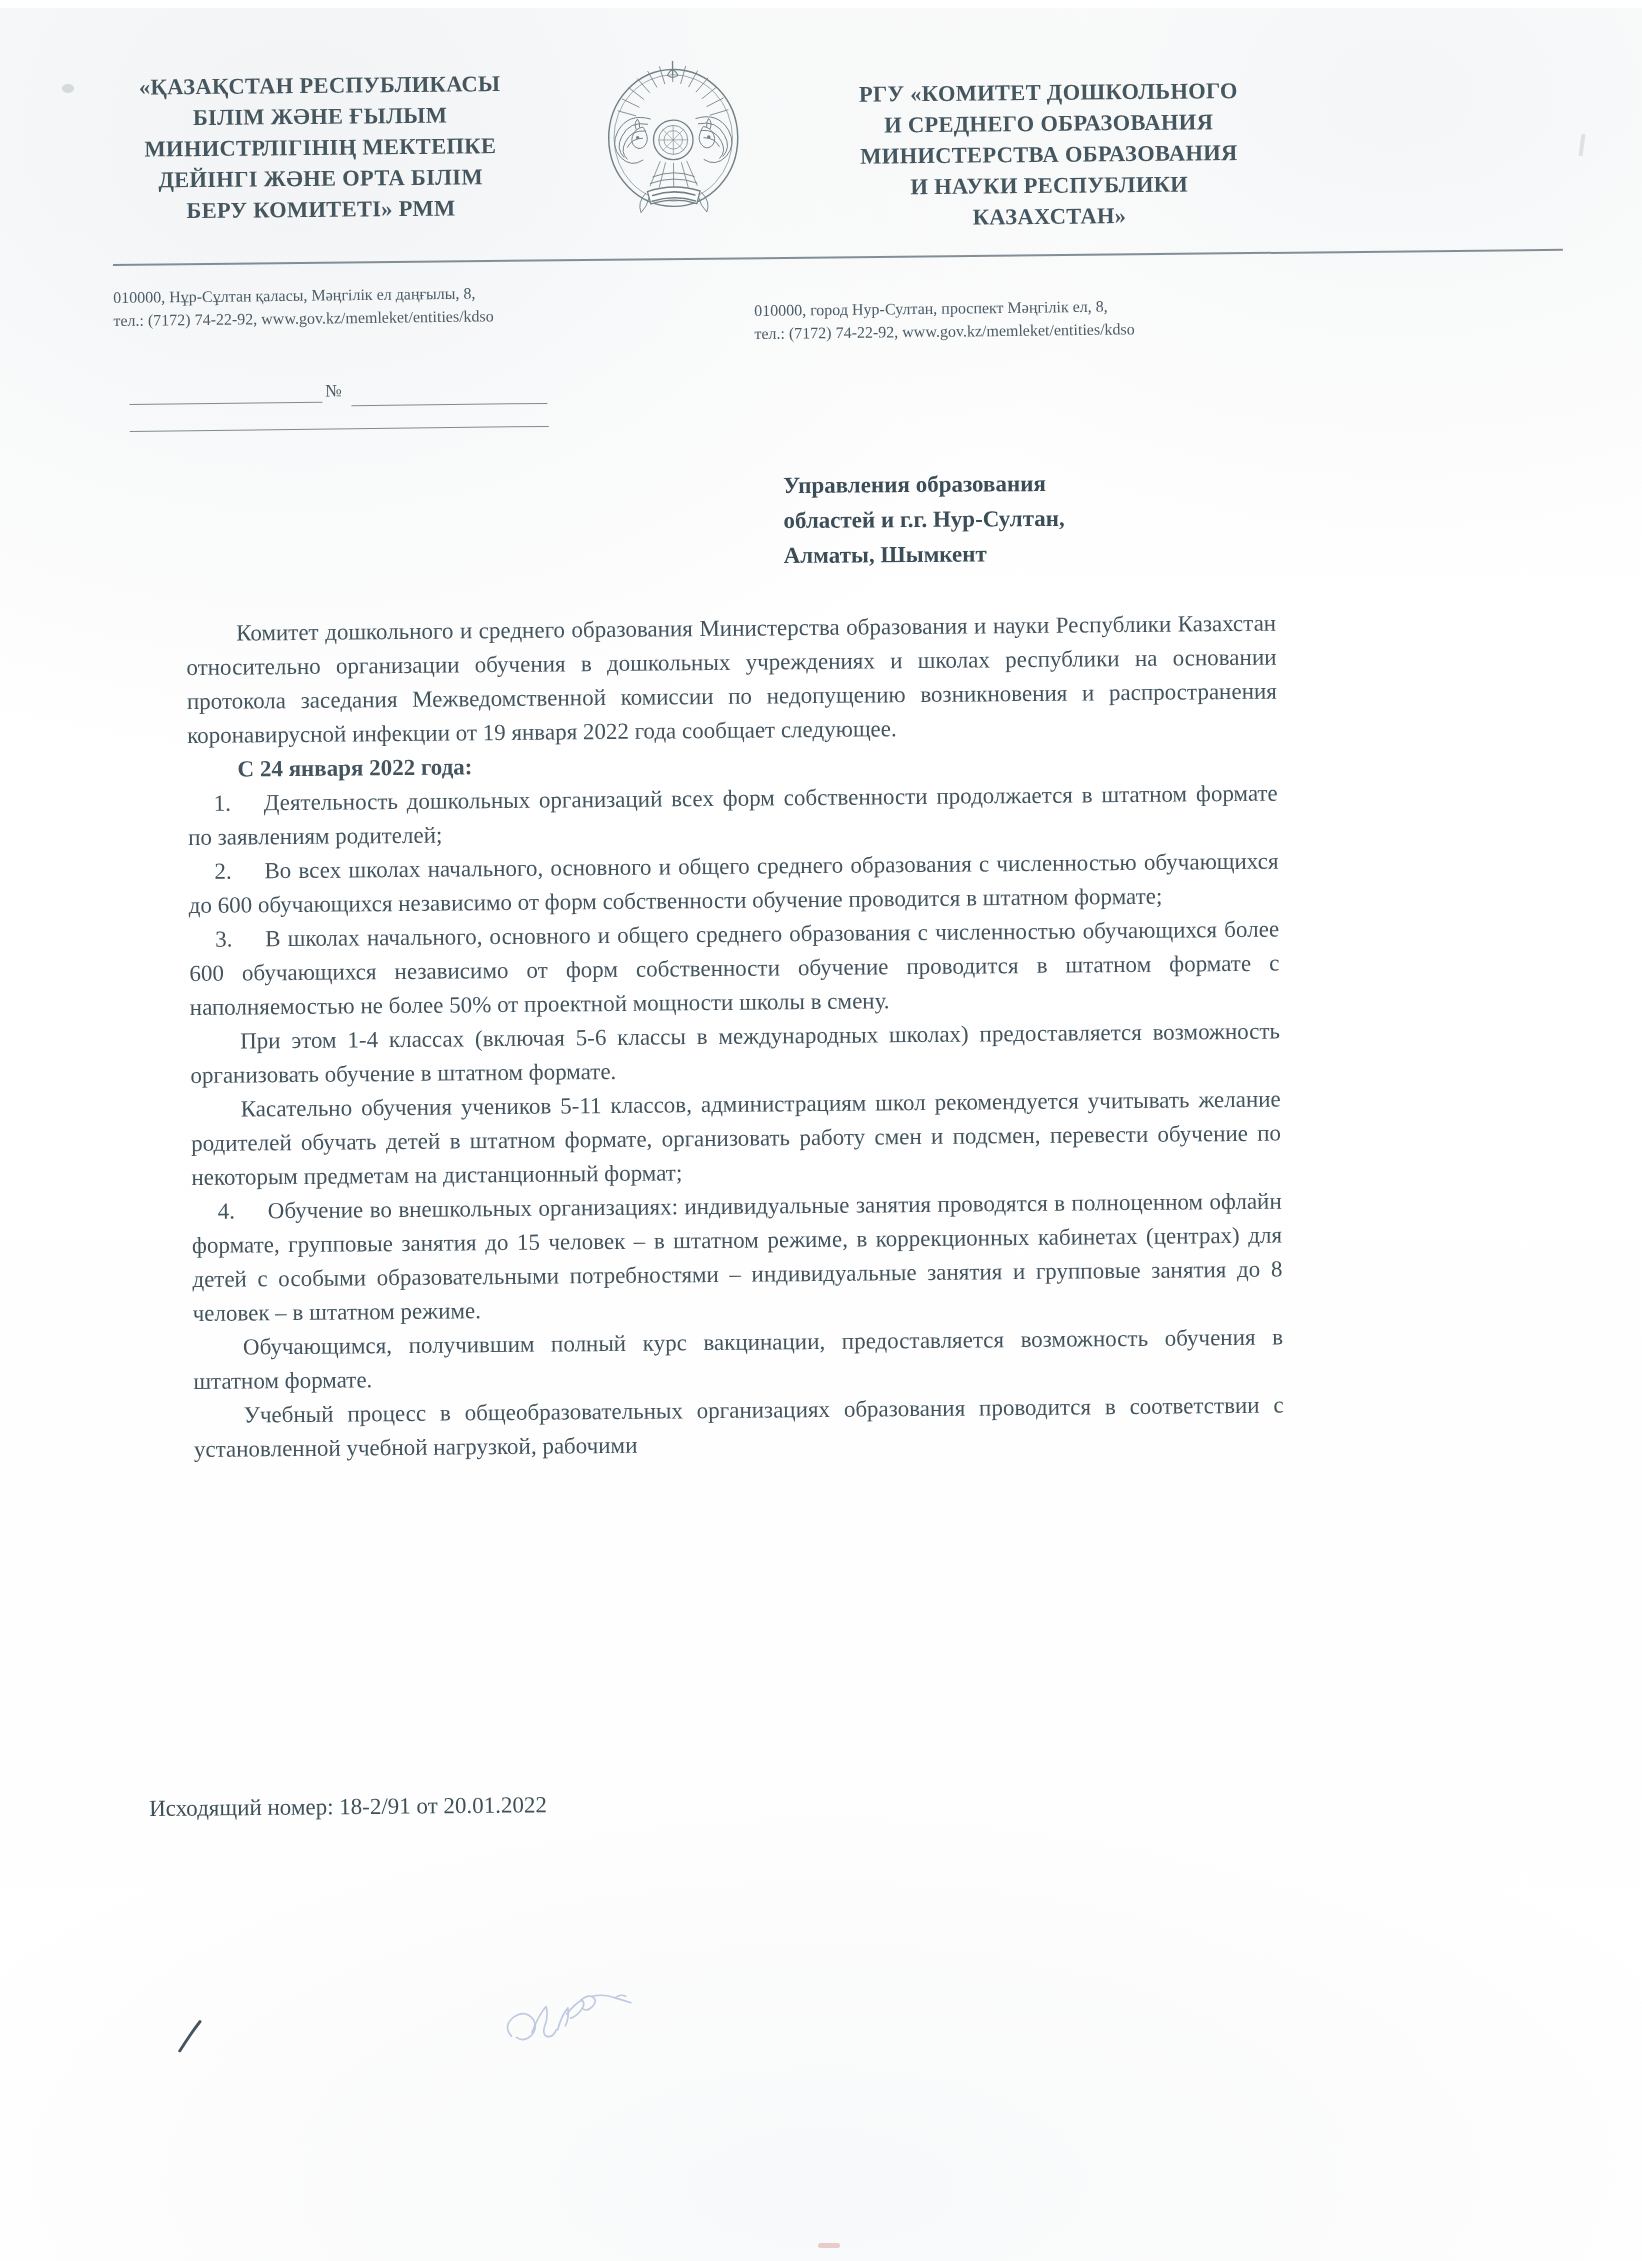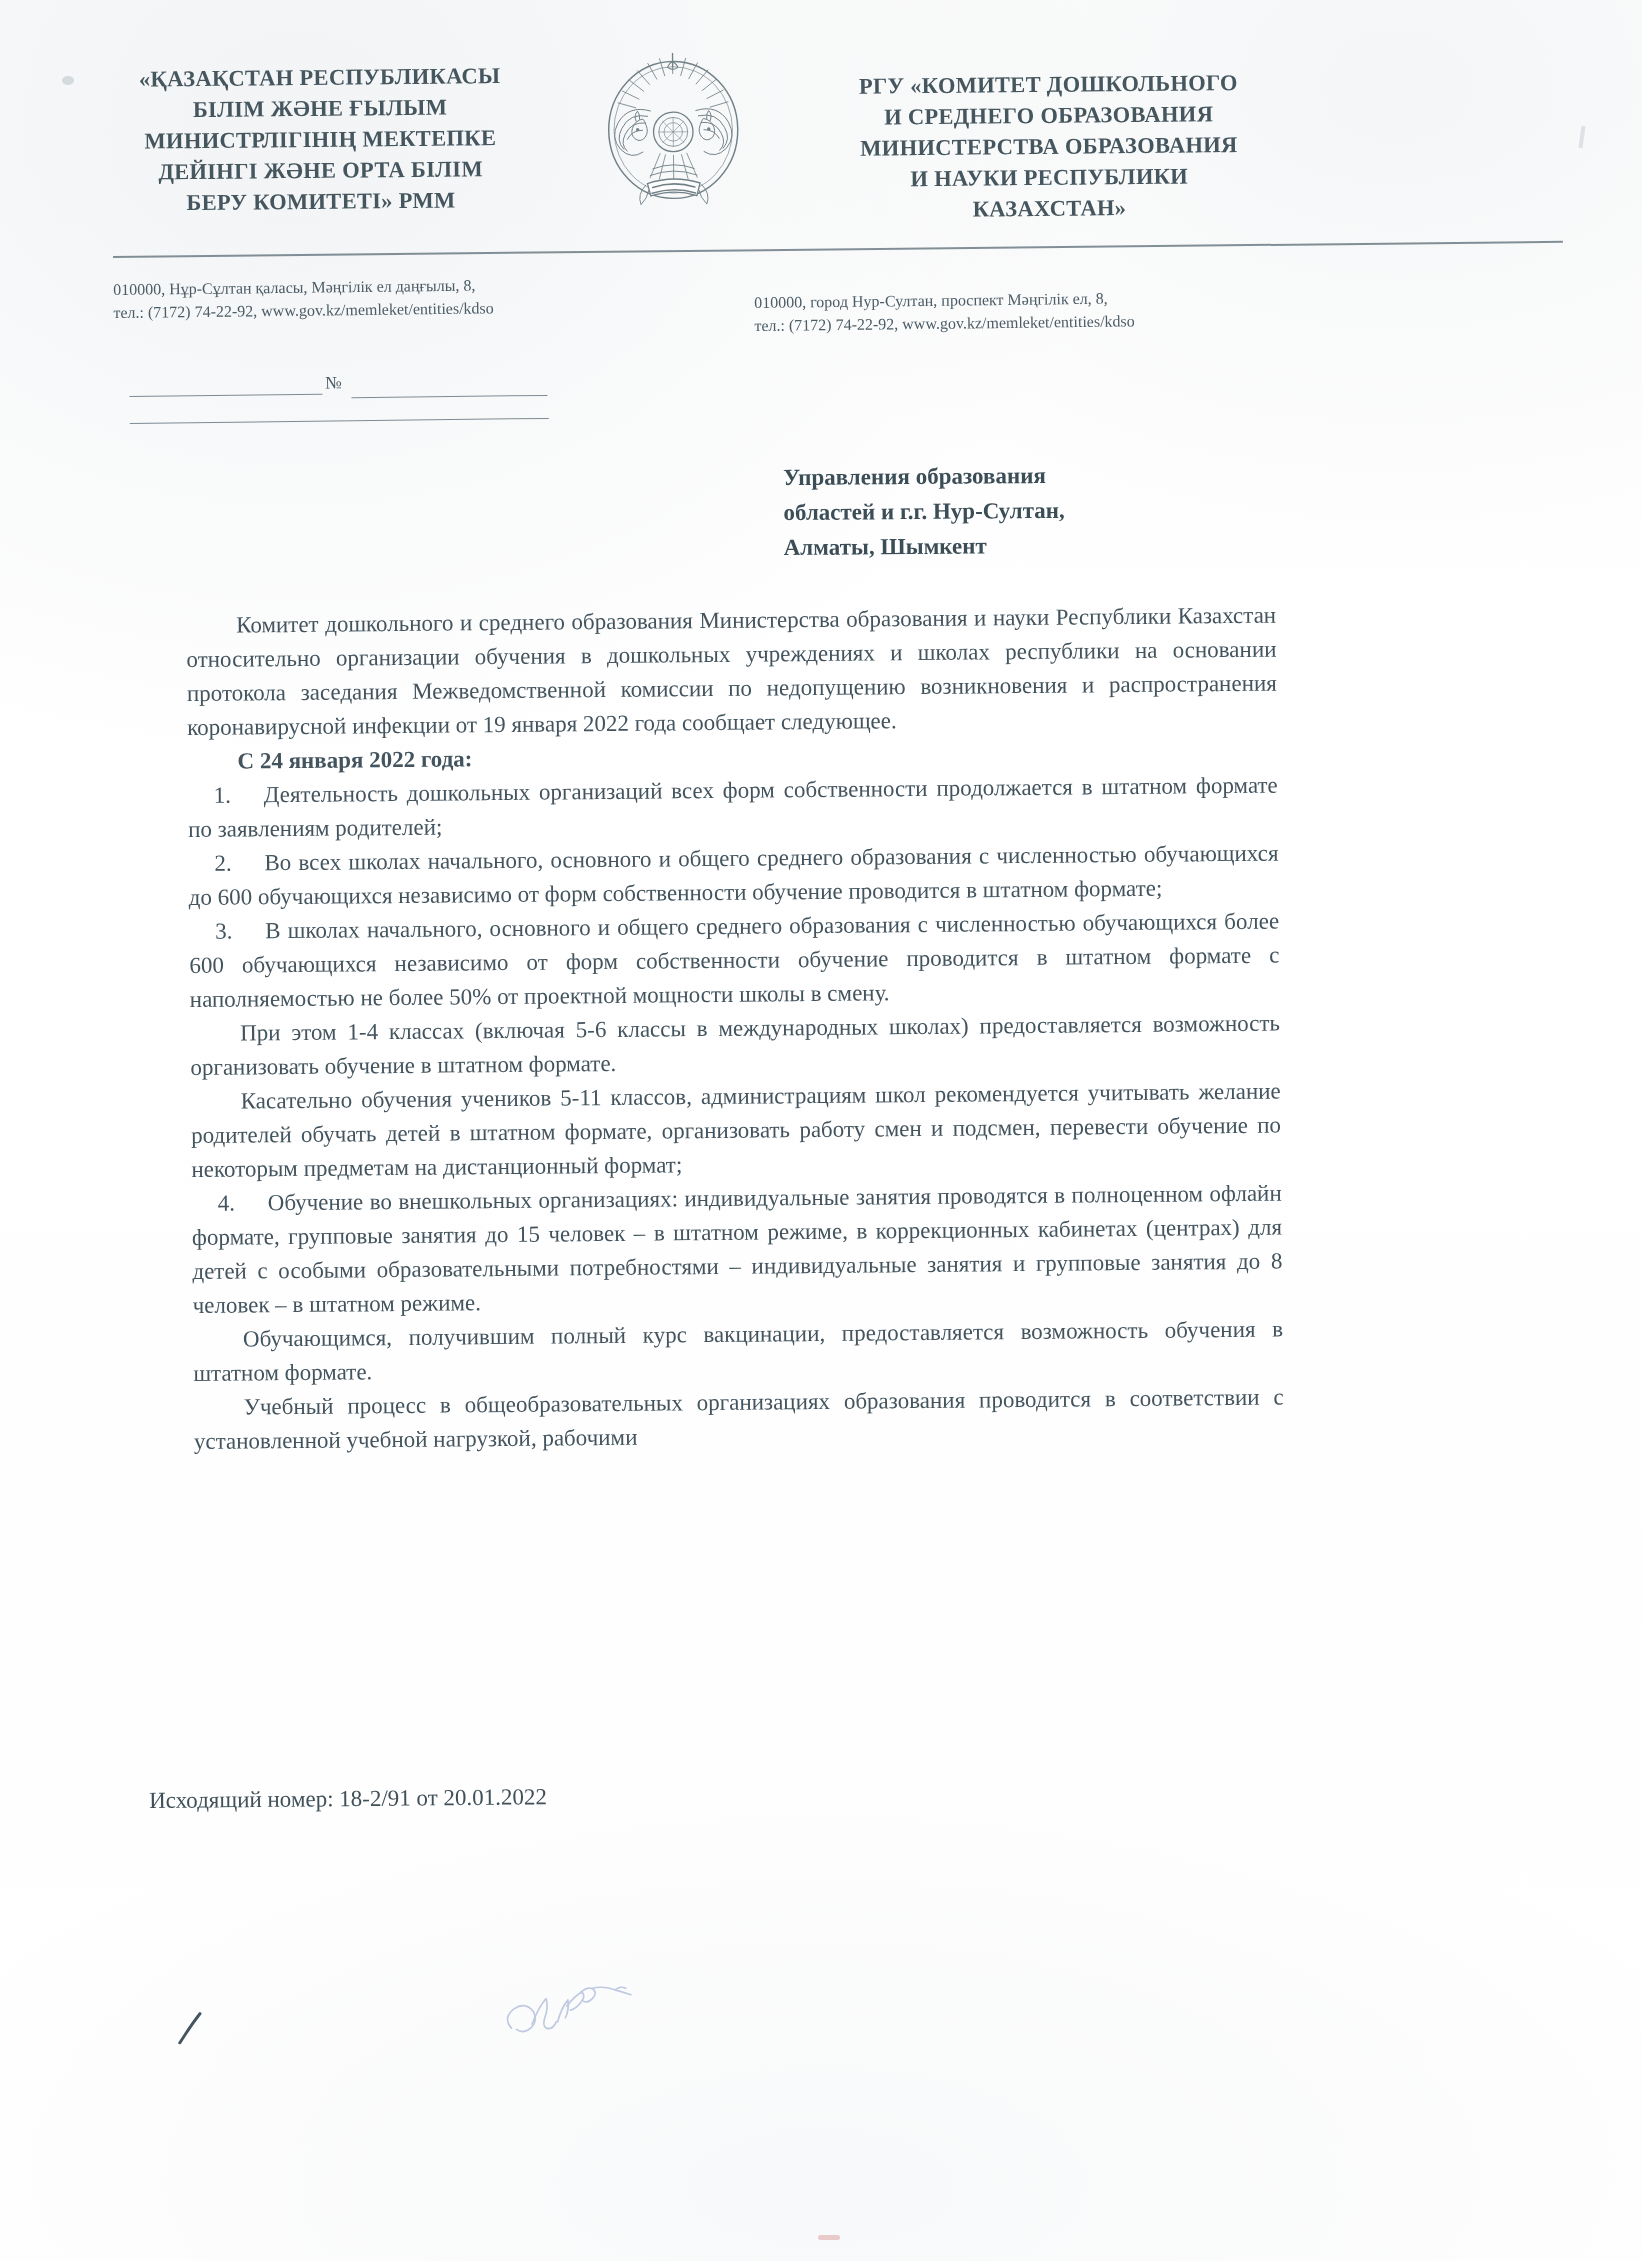--- a/index.html
+++ b/index.html
@@ -15,20 +15,21 @@
     font-family: "Liberation Serif", "DejaVu Serif", serif;
     color: #3c4e56;
   }
 
   
   .page {
     position: absolute;
     inset: 0;
     background:
       linear-gradient(to bottom, #fdfdfd 0%, #ffffff 35%, #fefefe 70%, #ffffff 100%);
+    margin-top: 8px;
   }
   .scan-tint {
     position: absolute;
     inset: 0;
     background:
       radial-gradient(ellipse 70% 40% at 18% 6%, rgba(200,208,214,0.22), rgba(255,255,255,0) 70%),
       radial-gradient(ellipse 60% 30% at 85% 4%, rgba(205,212,218,0.18), rgba(255,255,255,0) 70%),
       radial-gradient(ellipse 80% 25% at 50% 97%, rgba(208,214,220,0.16), rgba(255,255,255,0) 75%);
     pointer-events: none;
   }

